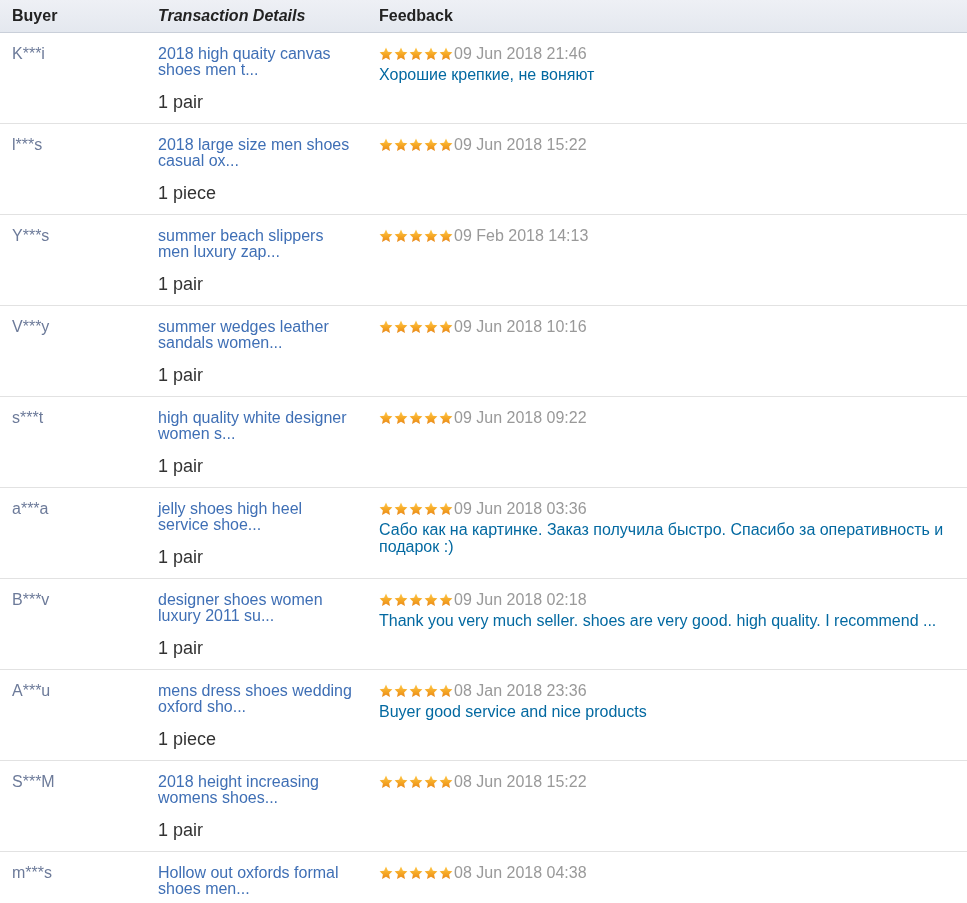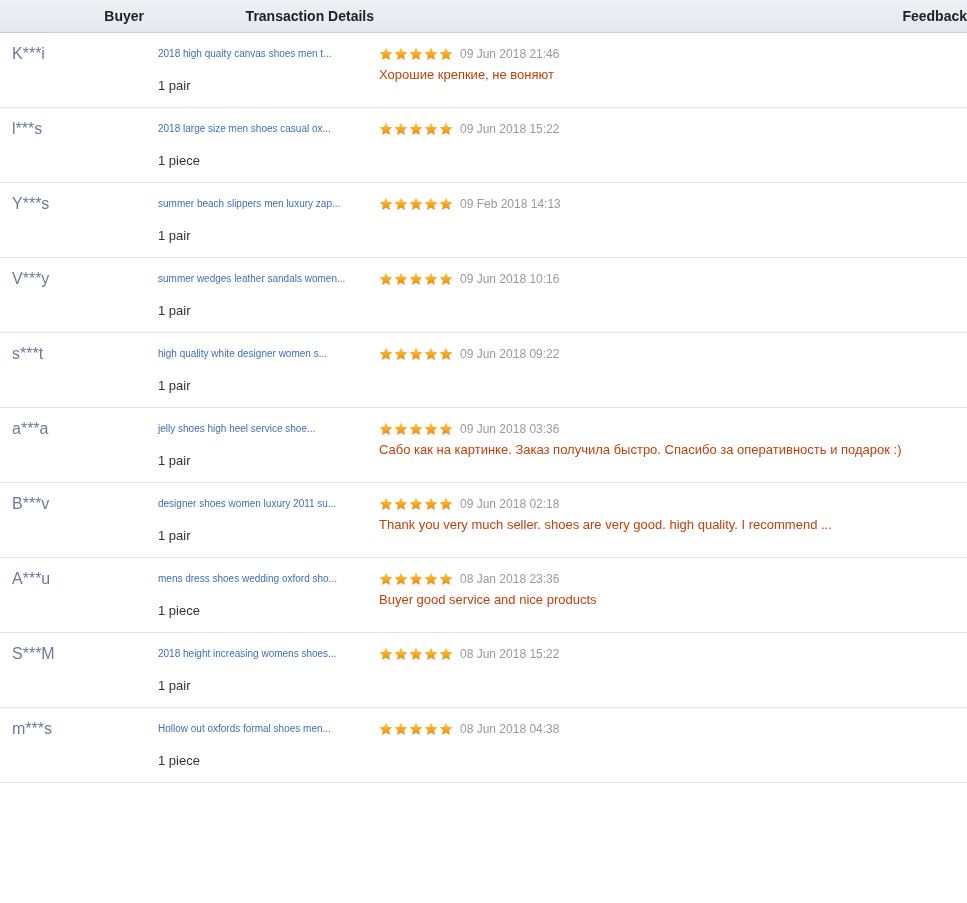--- a/index.html
+++ b/index.html
@@ -21,30 +21,30 @@
     border-collapse: collapse;
     table-layout: fixed;
   }
 
   .table-head-row {
     background: #e9ecf2;
     background-image: linear-gradient(to bottom, #eef0f5 0%, #e4e8ef 100%);
     height: 32px;
   }
   .table-head-row th {
-    text-align: right;
+    text-align: left;
     font-weight: bold;
-    font-size: 14px;
+    font-size: 16px;
     color: #222222;
     padding: 0 0 0 0;
     vertical-align: middle;
     border-bottom: 1px solid #c9cfd9;
   }
   th.col-buyer   { width: 144px; padding-left: 12px; }
-  th.col-trans   { width: 230px; padding-left: 14px; }
+  th.col-trans   { width: 230px; padding-left: 14px; font-style: italic; }
   th.col-feed    { width: 593px; padding-left: 5px; }
 
   .data-row > td {
     border-bottom: 1px solid #e2e2e2;
     vertical-align: top;
     padding-top: 13px;
     padding-bottom: 13px;
     background: #ffffff;
   }
   .data-row > td.cell-buyer  { padding-left: 12px; padding-right: 6px; }
@@ -53,31 +53,31 @@
 
   .buyer-name {
     color: #6c7a99;
     font-size: 16px;
     line-height: 16px;
     white-space: nowrap;
   }
 
   .product-link {
     color: #3f6fb5;
-    font-size: 10px;
+    font-size: 16px;
     line-height: 16px;
     text-decoration: none;
     display: block;
     cursor: pointer;
   }
 
   .qty {
     margin-top: 16px;
     color: #333333;
-    font-size: 13px;
+    font-size: 18px;
     line-height: 16px;
   }
 
   .feed-top {
     display: flex;
     align-items: center;
     height: 16px;
   }
   .stars {
     display: inline-block;
@@ -90,29 +90,29 @@
     display: inline-block;
     width: 14px;
     height: 14px;
     margin-right: 1px;
     vertical-align: middle;
   }
   .star svg { display: block; }
 
   .feed-date {
     color: #999999;
-    font-size: 12px;
-    margin-left: 6px;
+    font-size: 16px;
+    margin-left: 0;
     line-height: 16px;
     white-space: nowrap;
     flex: 0 0 auto;
   }
   .feed-text {
-    color: #c2410c;
-    font-size: 13px;
+    color: #0369a1;
+    font-size: 16px;
     line-height: 17px;
     margin-top: 4px;
     min-height: 1px;
   }
   .feed-spacer { height: 21px; }
 </style>
 </head>
 <body>
 
 <table class="feedback-table">

